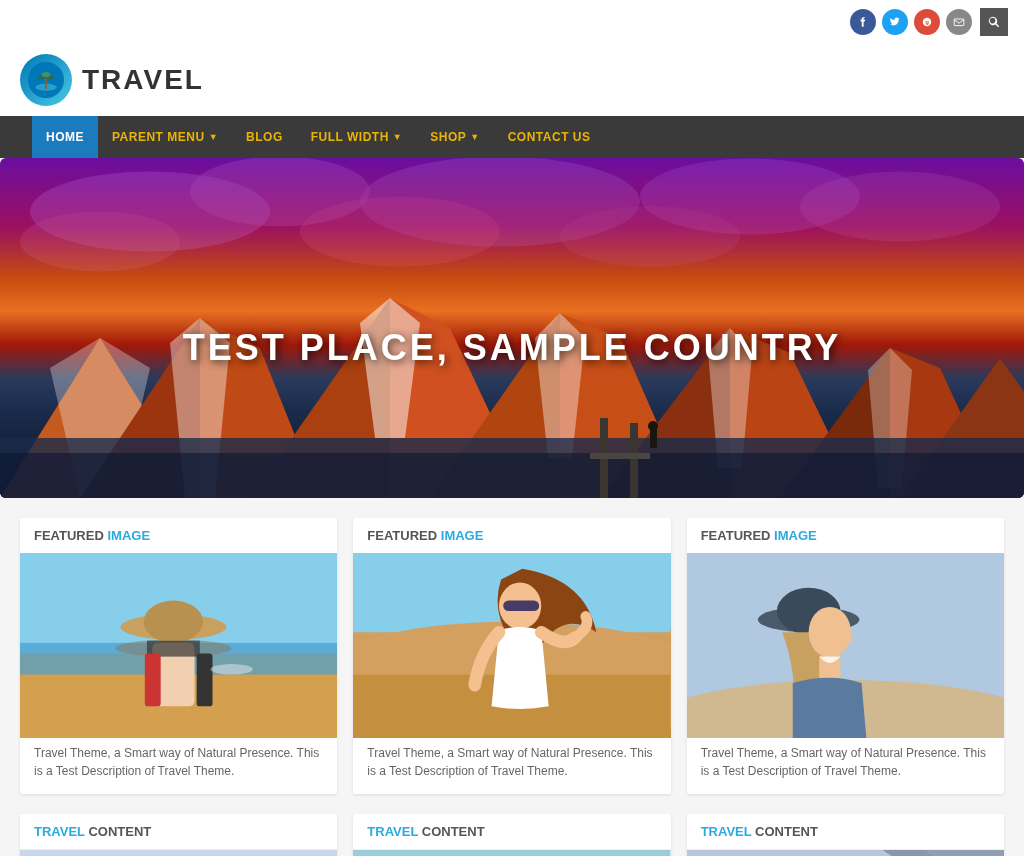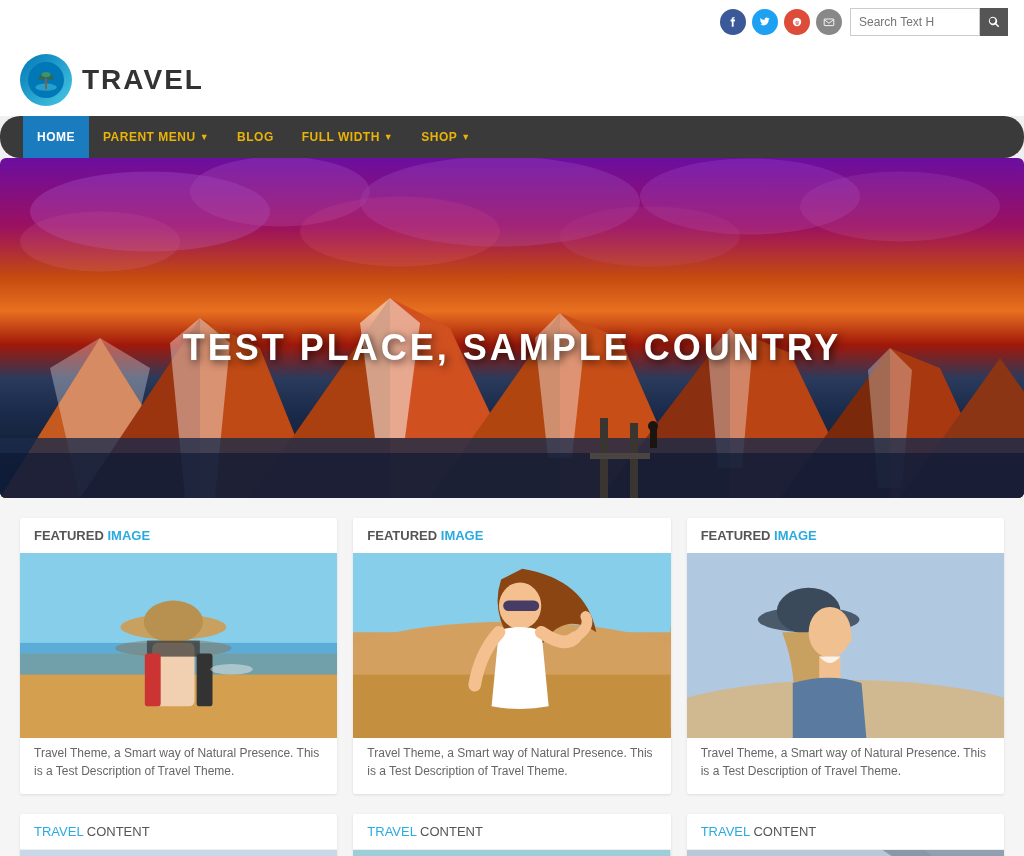--- a/index.html
+++ b/index.html
@@ -56,22 +56,21 @@
     .site-title {
       font-size: 28px; font-weight: bold; color: #333;
       letter-spacing: 2px; text-transform: uppercase;
     }
 
     
     .main-nav {
       background: #3a3a3a;
       display: flex;
       align-items: center;
-      padding: 0 23px;
-      border-radius: 20px;
+      padding: 0 32px;
     }
     .nav-item {
       color: #eab308; font-size: 12px; font-weight: bold;
       padding: 14px 14px; cursor: pointer; text-transform: uppercase;
       letter-spacing: 0.5px; display: flex; align-items: center; gap: 4px;
     }
     .nav-item.active { background: #1a7bbf; color: #fff; }
     .nav-arrow { font-size: 9px; }
 
     
@@ -136,21 +135,21 @@
       background: linear-gradient(180deg, #b0c4de 0%, #b0c4de 40%, #e8d0b0 40%, #c8b090 100%);
       position: relative; overflow: hidden;
     }
 
     
     .figure-svg { width: 100%; height: 100%; }
 
     
     .travel-card-header {
       padding: 10px 14px; font-size: 13px;
-      font-weight: normal; color: #555; text-transform: uppercase;
+      font-weight: bold; color: #555; text-transform: uppercase;
       border-bottom: 1px solid #eee;
     }
     .travel-card-header span { color: #29abe2; }
     .travel-card-image {
       width: 100%; height: 120px; overflow: hidden;
     }
   </style>
 </head>
 <body>
 
@@ -173,21 +172,20 @@
         </svg>
     </div>
     <div class="social-icon email">
       <svg viewBox="0 0 20 20" width="12" height="12" fill="white">
           <rect x="2" y="5" width="16" height="11" rx="1" stroke="white" stroke-width="1.5" fill="none"></rect>
           <path d="M2 6l8 6 8-6" stroke="white" stroke-width="1.5" fill="none"></path>
         </svg>
     </div>
   </div>
   <div class="search-bar">
-    <input type="text" placeholder="Search Text H" style="">
     <button>
       <svg viewBox="0 0 20 20">
           <path d="M13.5 12l4 4-1.5 1.5-4-4A6 6 0 1 1 13.5 12zM8 12A4 4 0 1 0 8 4a4 4 0 0 0 0 8z"></path>
         </svg>
     </button>
   </div>
 </div>
 
 <div class="site-header">
   <div class="logo-area">
@@ -205,20 +203,21 @@
     <div class="site-title">TRAVEL</div>
   </div>
 </div>
 
 <nav class="main-nav">
   <div class="nav-item active">HOME</div>
   <div class="nav-item">PARENT MENU <span class="nav-arrow">▼</span></div>
   <div class="nav-item">BLOG</div>
   <div class="nav-item">FULL WIDTH <span class="nav-arrow">▼</span></div>
   <div class="nav-item">SHOP <span class="nav-arrow">▼</span></div>
+  <div class="nav-item">CONTACT US</div>
 </nav>
 
 <div class="hero">
   <div class="hero-bg"></div>
 
   <svg style="position:absolute;top:0;left:0;width:100%;height:55%;opacity:0.4;" viewBox="0 0 1024 200" preserveAspectRatio="xMidYMid slice">
     <ellipse cx="150" cy="60" rx="120" ry="40" fill="#cc88ff" opacity="0.5"></ellipse>
     <ellipse cx="280" cy="40" rx="90" ry="35" fill="#dd99ee" opacity="0.4"></ellipse>
     <ellipse cx="500" cy="50" rx="140" ry="45" fill="#bb77dd" opacity="0.5"></ellipse>
     <ellipse cx="750" cy="45" rx="110" ry="38" fill="#cc88ff" opacity="0.4"></ellipse>

